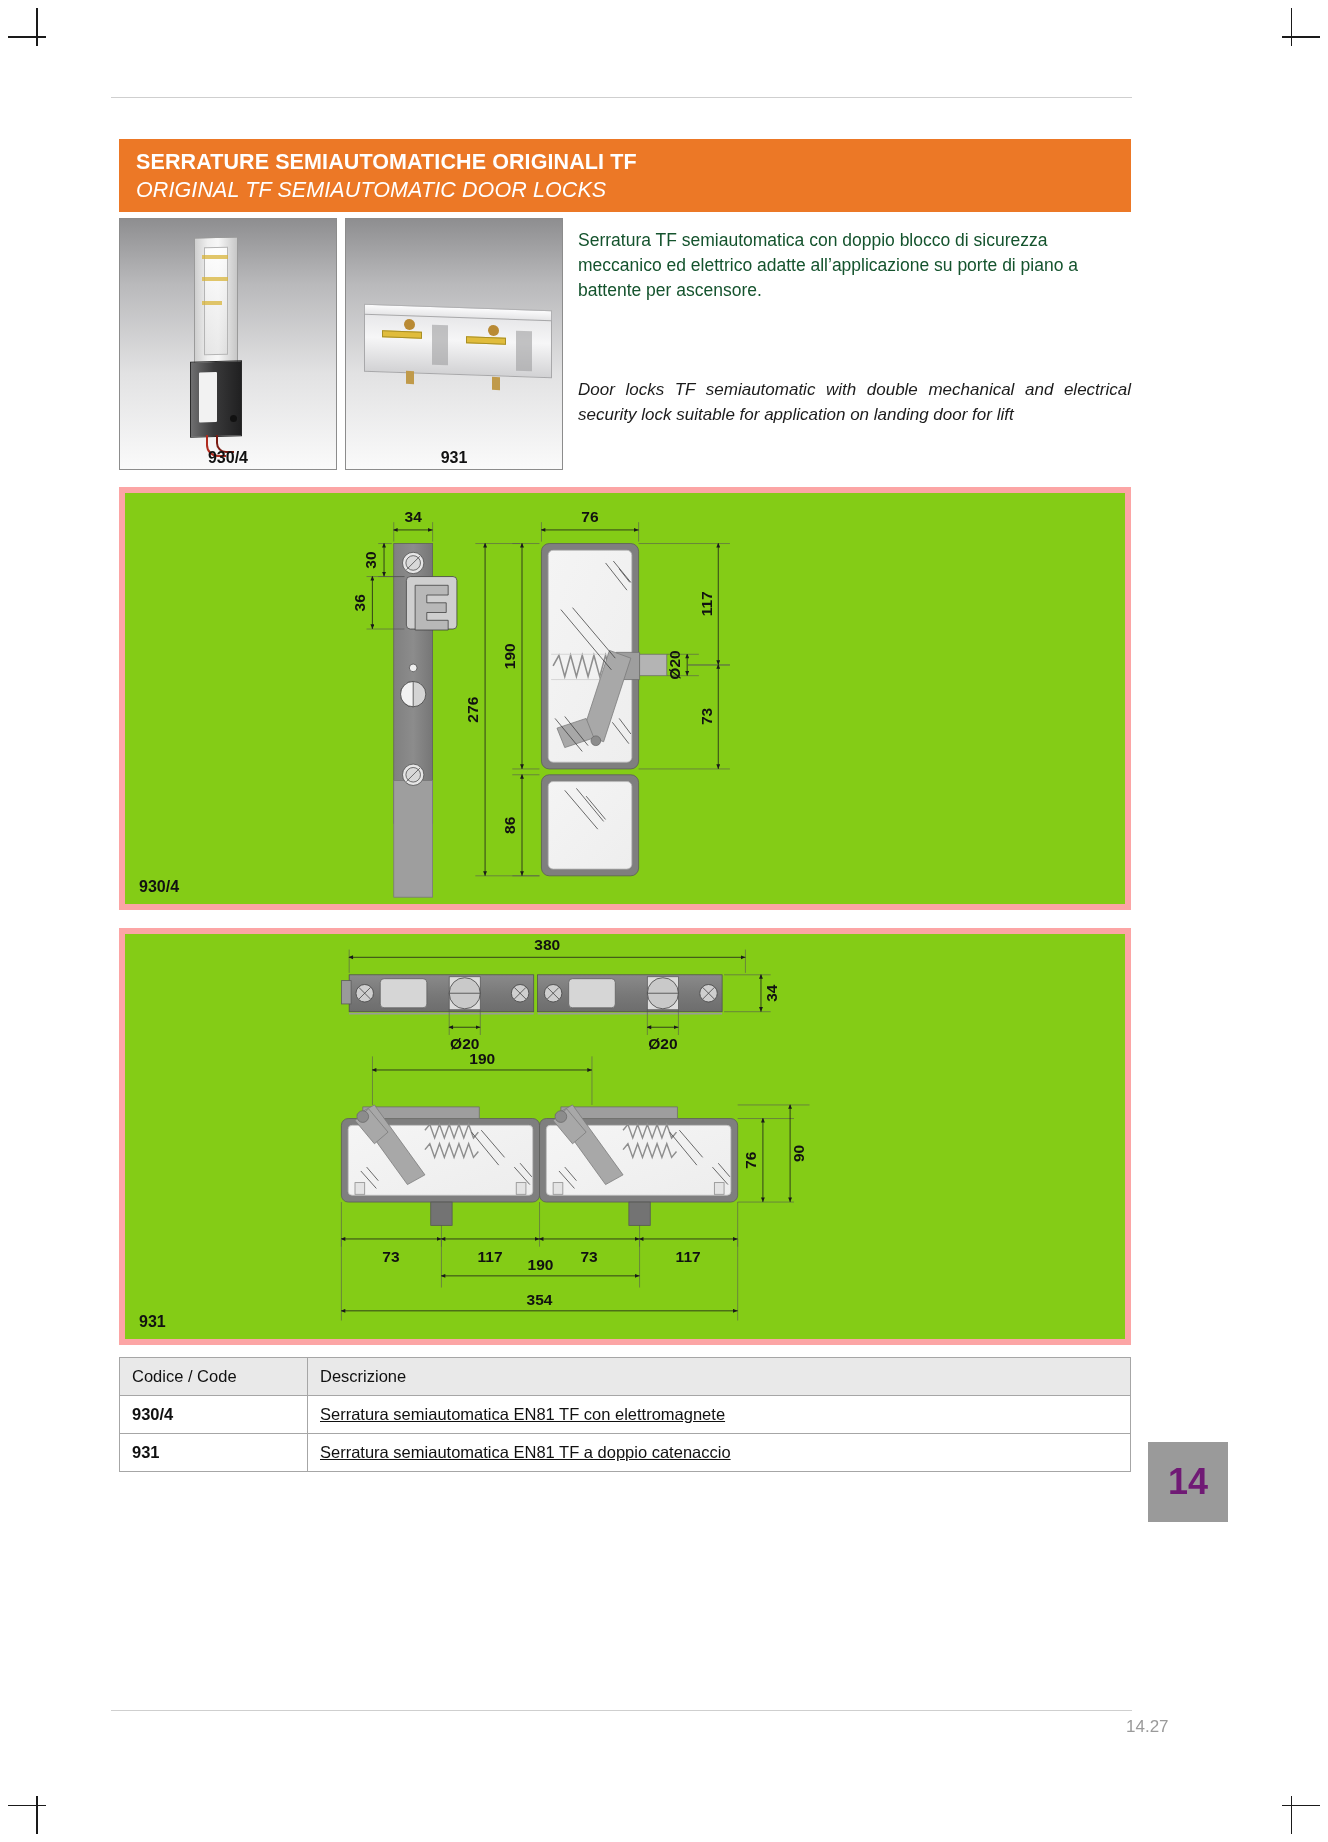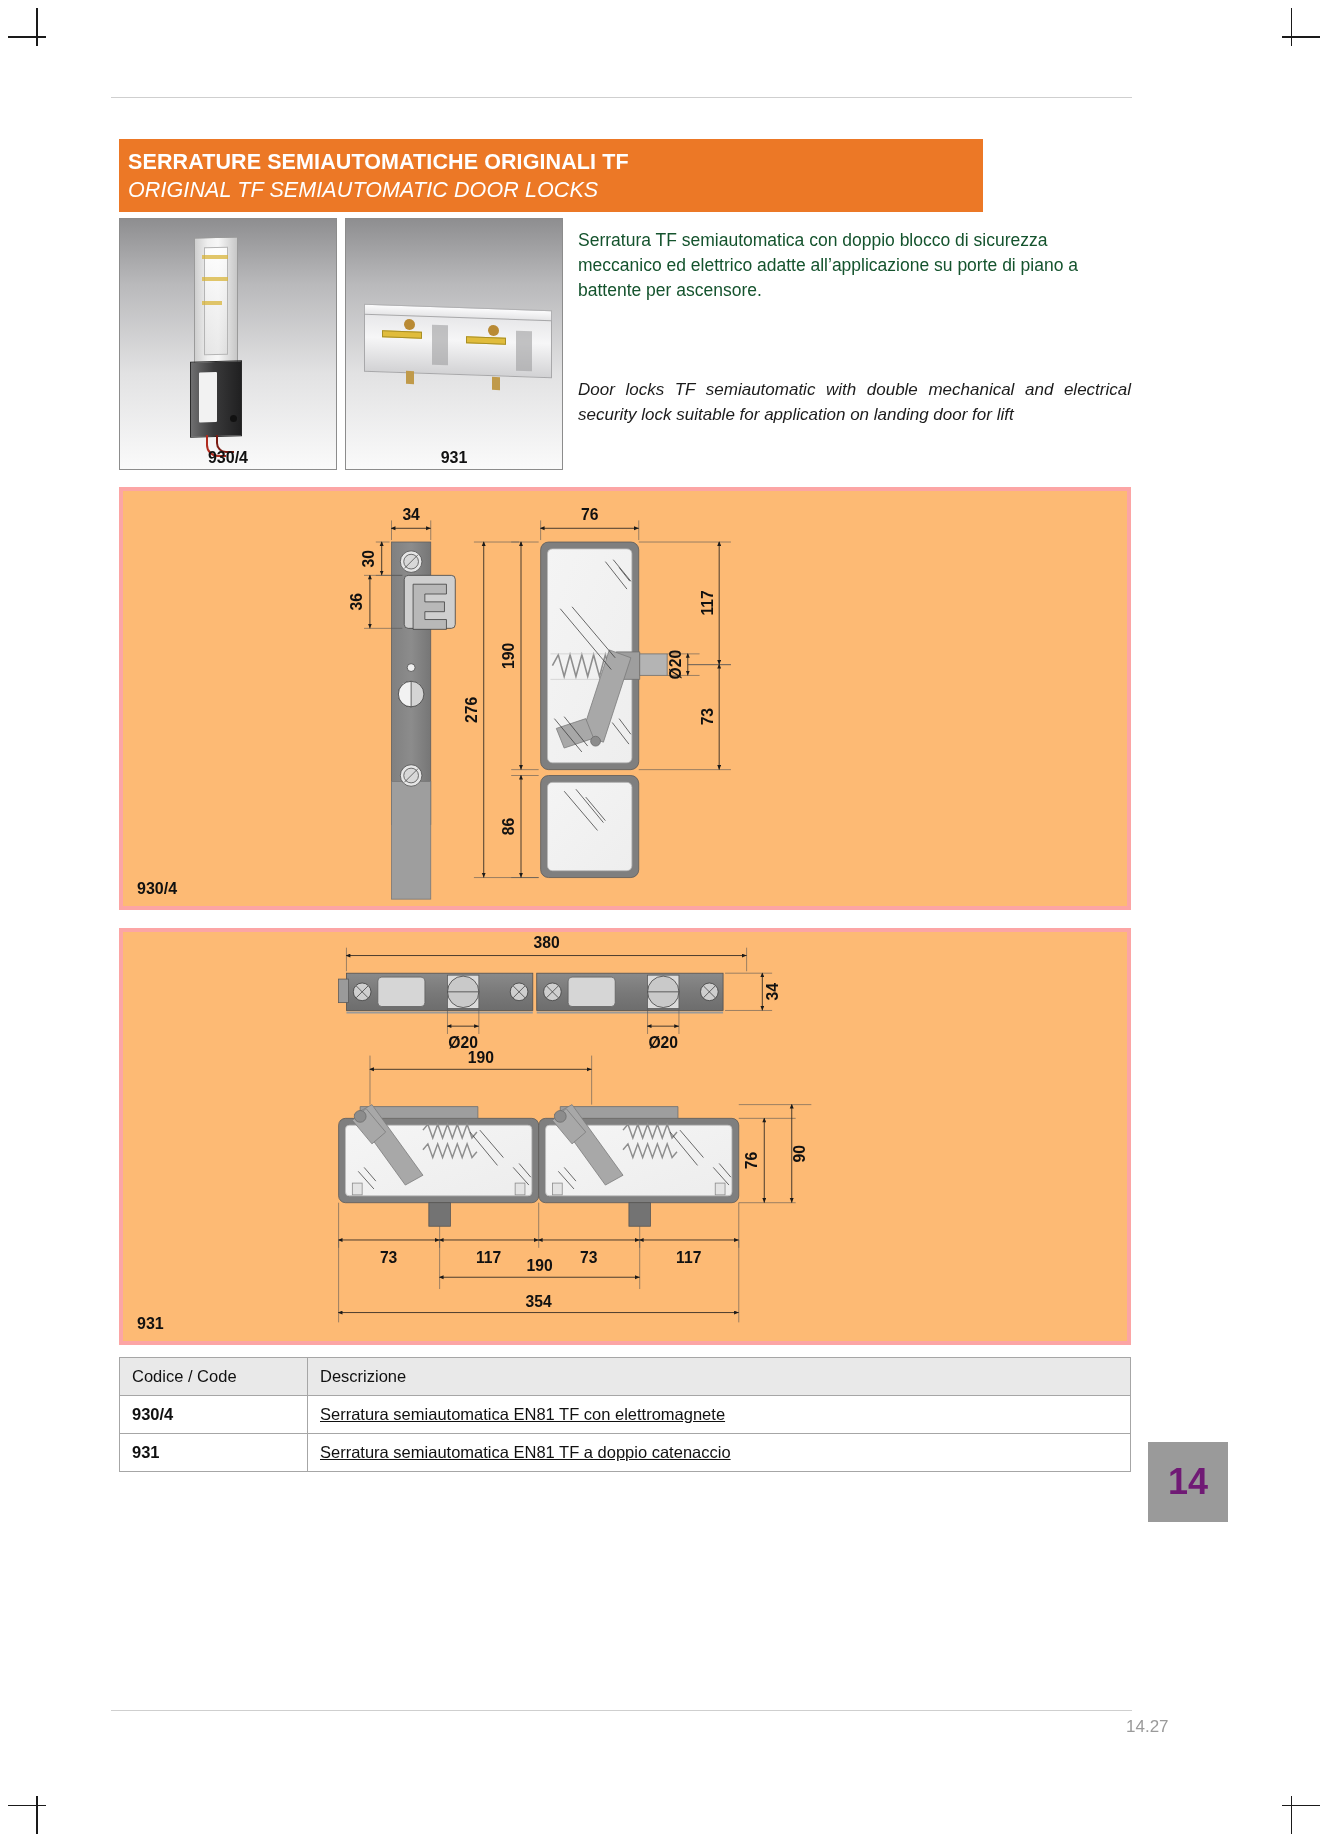--- a/index.html
+++ b/index.html
@@ -23,23 +23,23 @@
   .cm-br-h { right: 8px; bottom: 36px; width: 38px; height: 1.5px; }
 
   .page { position: absolute; left: 111px; top: 0; width: 1106px; height: 1842px; }
 
   .rule-top { position: absolute; left: 0; top: 97px; width: 1021px; height: 1px; background: #cfcfcf; }
   .rule-bottom { position: absolute; left: 0; top: 1710px; width: 1021px; height: 1px; background: #cfcfcf; }
 
   
   .header-band {
     position: absolute; left: 8px; top: 139px;
-    width: 864px; height: 73px;
+    width: 1012px; height: 73px;
     background: #ec7826;
-    padding: 9px 0 0 9px;
+    padding: 9px 0 0 17px;
   }
   .header-band .ht1 {
     color: #ffffff; font-size: 21.5px; font-weight: bold;
     letter-spacing: .1px; line-height: 28px;
   }
   .header-band .ht2 {
     color: #ffffff; font-size: 21.5px; font-weight: normal;
     font-style: italic; letter-spacing: .1px; line-height: 28px;
   }
 
@@ -121,21 +121,21 @@
     position: absolute; left: 467px; top: 228px; width: 553px;
     font-size: 17.5px; line-height: 25px; color: #14532d;
   }
   .desc-en {
     position: absolute; left: 467px; top: 378px; width: 553px;
     font-size: 17px; line-height: 24.5px; color: #1c1c1c;
     font-style: italic; text-align: justify;
   }
 
   
-  .draw-panel { position: absolute; border: 4px solid #fca5a5; background: #fdba74; }
+  .draw-panel { position: absolute; border: 6px solid #fca5a5; background: #84cc16; }
   .panel-1 { left: 8px; top: 487px; width: 1012px; height: 423px; }
   .panel-2 { left: 8px; top: 928px; width: 1012px; height: 417px; }
   .panel-code {
     position: absolute; left: 14px; bottom: 8px;
     font-size: 16px; font-weight: bold; color: #111;
   }
 
   svg.dwg { position: absolute; left: 0; top: 0; width: 100%; height: 100%; }
 
   

